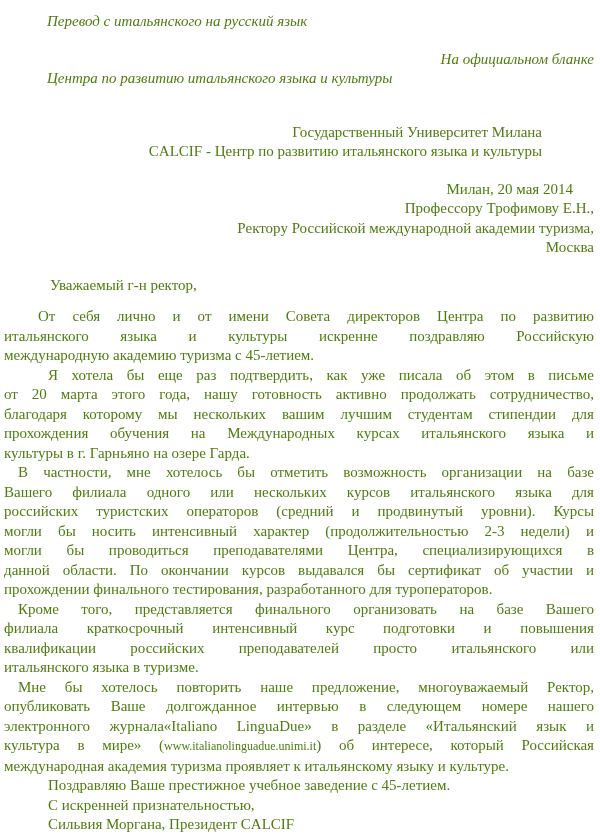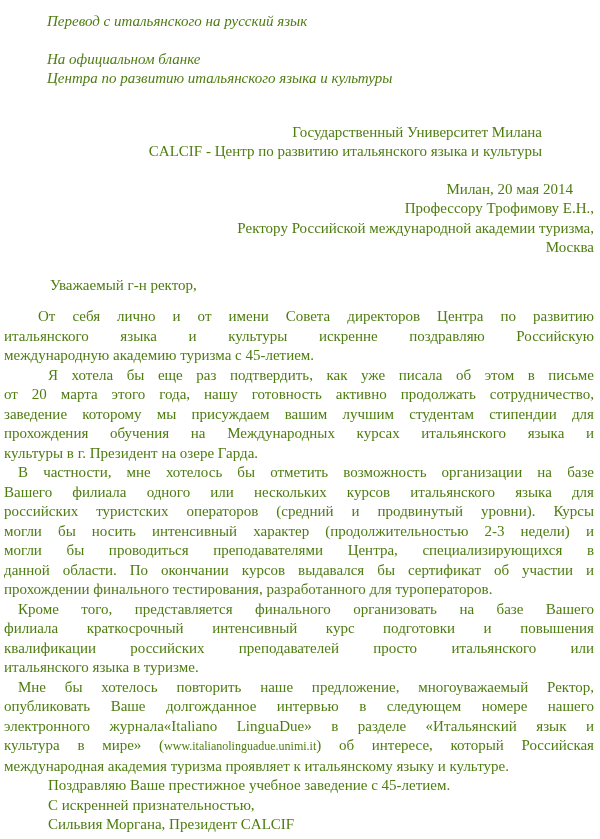--- a/index.html
+++ b/index.html
@@ -11,21 +11,21 @@
     padding: 12px 6px 0 4px;
     background: #ffffff;
     color: #1a1a1a;
     font-family: "Liberation Serif", "DejaVu Serif", serif;
     font-size: 15px;
     line-height: 19.5px;
     overflow: hidden;
   }
   
   .note { font-style: italic; margin-left: 43px; }
-  .note .gap { margin-top: 18px; }
+  .note .gap { margin-top: 18px; text-align: right; }
   
   .letterhead { margin-top: 34px; margin-right: 52px; text-align: right; }
   
   .address { margin-top: 18px; text-align: right; }
   .address .date-line { padding-right: 21px; }
   
   .salutation { margin-top: 18px; margin-left: 46px; }
   
   .paragraphs { margin-top: 12px; }
   .pline { text-align: justify; text-align-last: justify; white-space: normal; }
@@ -64,23 +64,23 @@
 
   <div class="paragraphs">
       <div class="para">
         <div class="pline ind-md">От себя лично и от имени Совета директоров Центра по развитию</div>
         <div class="pline">итальянского языка и культуры искренне поздравляю Российскую</div>
         <div class="pline last">международную академию туризма с 45-летием.</div>
       </div>
       <div class="para">
         <div class="pline ind-lg">Я хотела бы еще раз подтвердить, как уже писала об этом в письме</div>
         <div class="pline">от 20 марта этого года, нашу готовность активно продолжать сотрудничество,</div>
-        <div class="pline">заведение которому мы присуждаем вашим лучшим студентам стипендии для</div>
+        <div class="pline">благодаря которому мы нескольких вашим лучшим студентам стипендии для</div>
         <div class="pline">прохождения обучения на Международных курсах итальянского языка и</div>
-        <div class="pline last">культуры в г. Президент на озере Гарда.</div>
+        <div class="pline last">культуры в г. Гарньяно на озере Гарда.</div>
       </div>
       <div class="para">
         <div class="pline ind-sm">В частности, мне хотелось бы отметить возможность организации на базе</div>
         <div class="pline">Вашего филиала одного или нескольких курсов итальянского языка для</div>
         <div class="pline">российских туристских операторов (средний и продвинутый уровни). Курсы</div>
         <div class="pline">могли бы носить интенсивный характер (продолжительностью 2-3 недели) и</div>
         <div class="pline">могли бы проводиться преподавателями Центра, специализирующихся в</div>
         <div class="pline">данной области. По окончании курсов выдавался бы сертификат об участии и</div>
         <div class="pline last">прохождении финального тестирования, разработанного для туроператоров.</div>
       </div>

